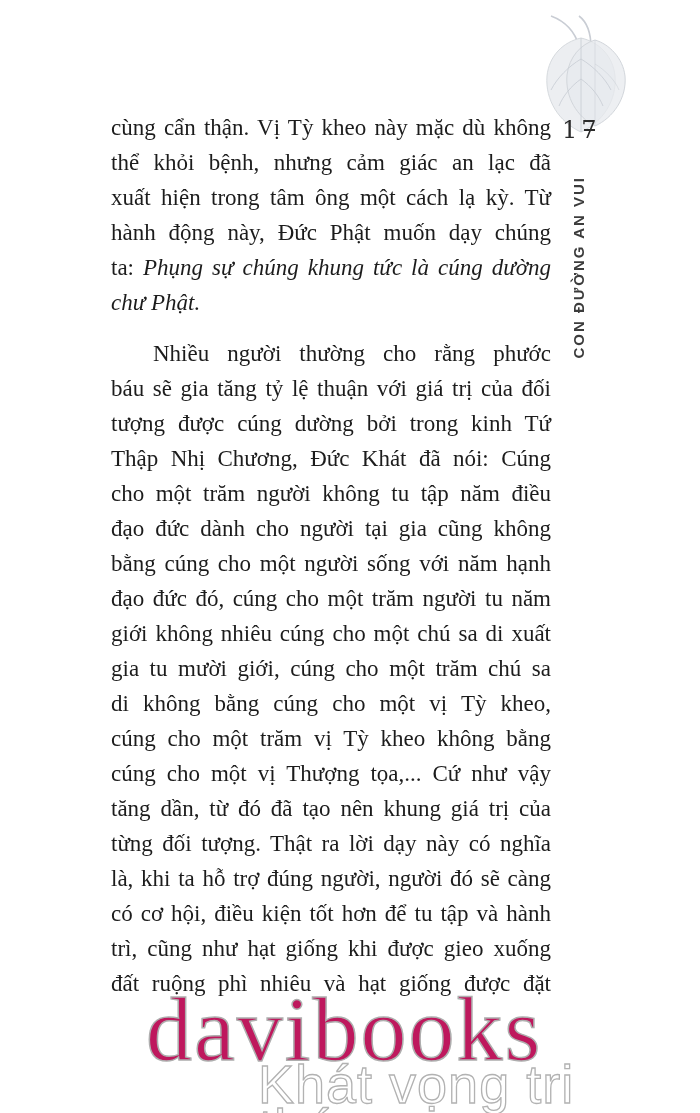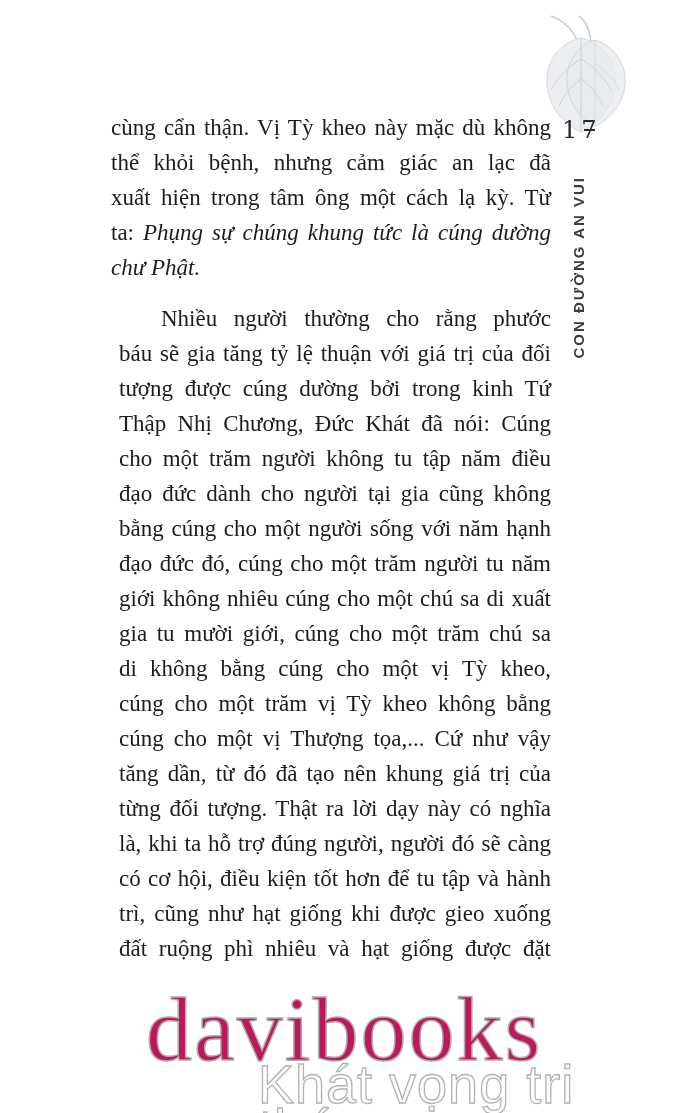--- a/index.html
+++ b/index.html
@@ -31,21 +31,21 @@
     font-size: 15px; font-weight: 600; letter-spacing: 2px;
     color: #3c3c3c; white-space: nowrap;
   }
 
   
   .body-text {
     position: absolute; left: 111px; top: 110px; width: 440px;
     font-size: 23px; line-height: 35px; color: #1c1c1c;
     z-index: 2;
   }
-  .para + .para { margin-top: 16px; margin-left: 8px; }
+  .para + .para { margin-top: 16px; }
   .line { text-align: justify; text-align-last: justify; }
   .line.flush { text-align-last: left; }
   .line.indent { text-indent: 42px; }
   .it { font-style: italic; }
 
   
   .brand {
     position: absolute; left: 146px; top: 983px;
     font-family: "Liberation Serif", serif;
     font-size: 92px; line-height: 92px;
@@ -88,20 +88,21 @@
     <i class="bar7"></i>
   </div>
 
   <div class="running">CON ĐƯỜNG AN VUI</div>
 
   <div class="body-text" id="body-text">
       <div class="para">
         <div class="line"><span>cùng cẩn thận. Vị Tỳ kheo này mặc dù không</span></div>
         <div class="line"><span>thể khỏi bệnh, nhưng cảm giác an lạc đã</span></div>
         <div class="line"><span>xuất hiện trong tâm ông một cách lạ kỳ. Từ</span></div>
+        <div class="line"><span>hành động này, Đức Phật muốn dạy chúng</span></div>
         <div class="line"><span>ta: </span><span class="it">Phụng sự chúng khung tức là cúng dường</span></div>
         <div class="line flush"><span class="it">chư Phật.</span></div>
       </div>
       <div class="para">
         <div class="line indent"><span>Nhiều người thường cho rằng phước</span></div>
         <div class="line"><span>báu sẽ gia tăng tỷ lệ thuận với giá trị của đối</span></div>
         <div class="line"><span>tượng được cúng dường bởi trong kinh Tứ</span></div>
         <div class="line"><span>Thập Nhị Chương, Đức Khát đã nói: Cúng</span></div>
         <div class="line"><span>cho một trăm người không tu tập năm điều</span></div>
         <div class="line"><span>đạo đức dành cho người tại gia cũng không</span></div>

